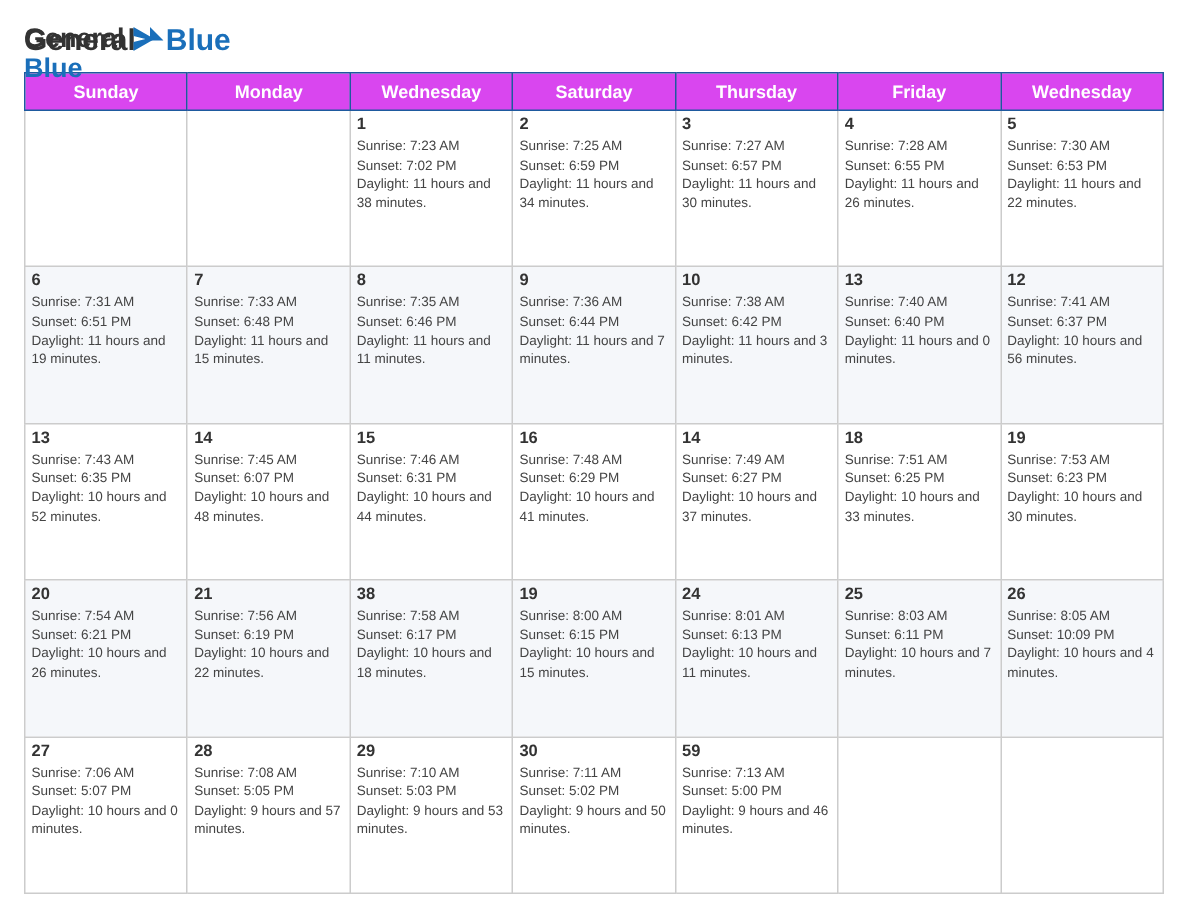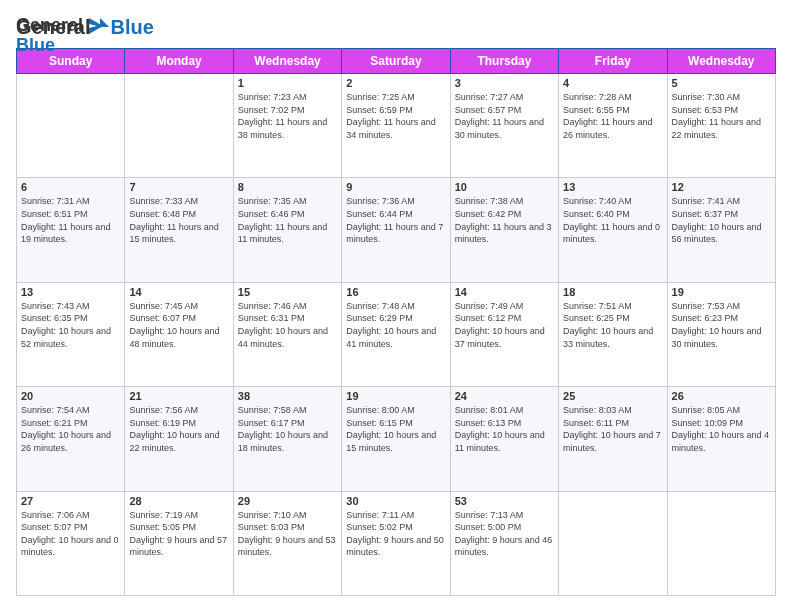--- a/index.html
+++ b/index.html
@@ -218,21 +218,21 @@
           </td>
           <td>
             <span class="day-number">16</span>
             <div class="cell-content">Sunrise: 7:48 AM
 Sunset: 6:29 PM
 Daylight: 10 hours and 41 minutes.</div>
           </td>
           <td>
             <span class="day-number">14</span>
             <div class="cell-content">Sunrise: 7:49 AM
-Sunset: 6:12 PM
+Sunset: 6:27 PM
 Daylight: 10 hours and 37 minutes.</div>
           </td>
           <td>
             <span class="day-number">18</span>
             <div class="cell-content">Sunrise: 7:51 AM
 Sunset: 6:25 PM
 Daylight: 10 hours and 33 minutes.</div>
           </td>
           <td>
             <span class="day-number">19</span>
@@ -287,38 +287,38 @@
         </tr>
         <tr>
           <td>
             <span class="day-number">27</span>
             <div class="cell-content">Sunrise: 7:06 AM
 Sunset: 5:07 PM
 Daylight: 10 hours and 0 minutes.</div>
           </td>
           <td>
             <span class="day-number">28</span>
-            <div class="cell-content">Sunrise: 7:19 AM
+            <div class="cell-content">Sunrise: 7:08 AM
 Sunset: 5:05 PM
 Daylight: 9 hours and 57 minutes.</div>
           </td>
           <td>
             <span class="day-number">29</span>
             <div class="cell-content">Sunrise: 7:10 AM
 Sunset: 5:03 PM
 Daylight: 9 hours and 53 minutes.</div>
           </td>
           <td>
             <span class="day-number">30</span>
             <div class="cell-content">Sunrise: 7:11 AM
 Sunset: 5:02 PM
 Daylight: 9 hours and 50 minutes.</div>
           </td>
           <td>
-            <span class="day-number">53</span>
+            <span class="day-number">59</span>
             <div class="cell-content">Sunrise: 7:13 AM
 Sunset: 5:00 PM
 Daylight: 9 hours and 46 minutes.</div>
           </td>
           <td class="empty-cell"></td>
           <td class="empty-cell"></td>
         </tr>
       </tbody>
   </table>
 </div>

